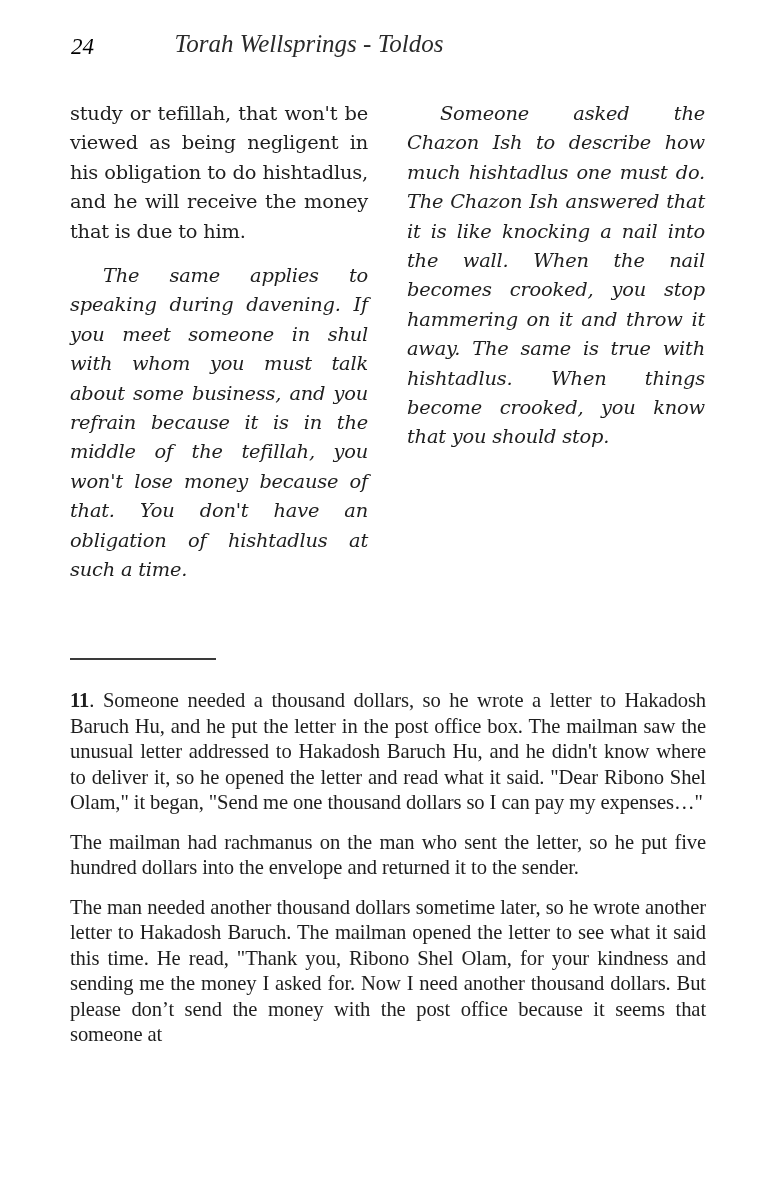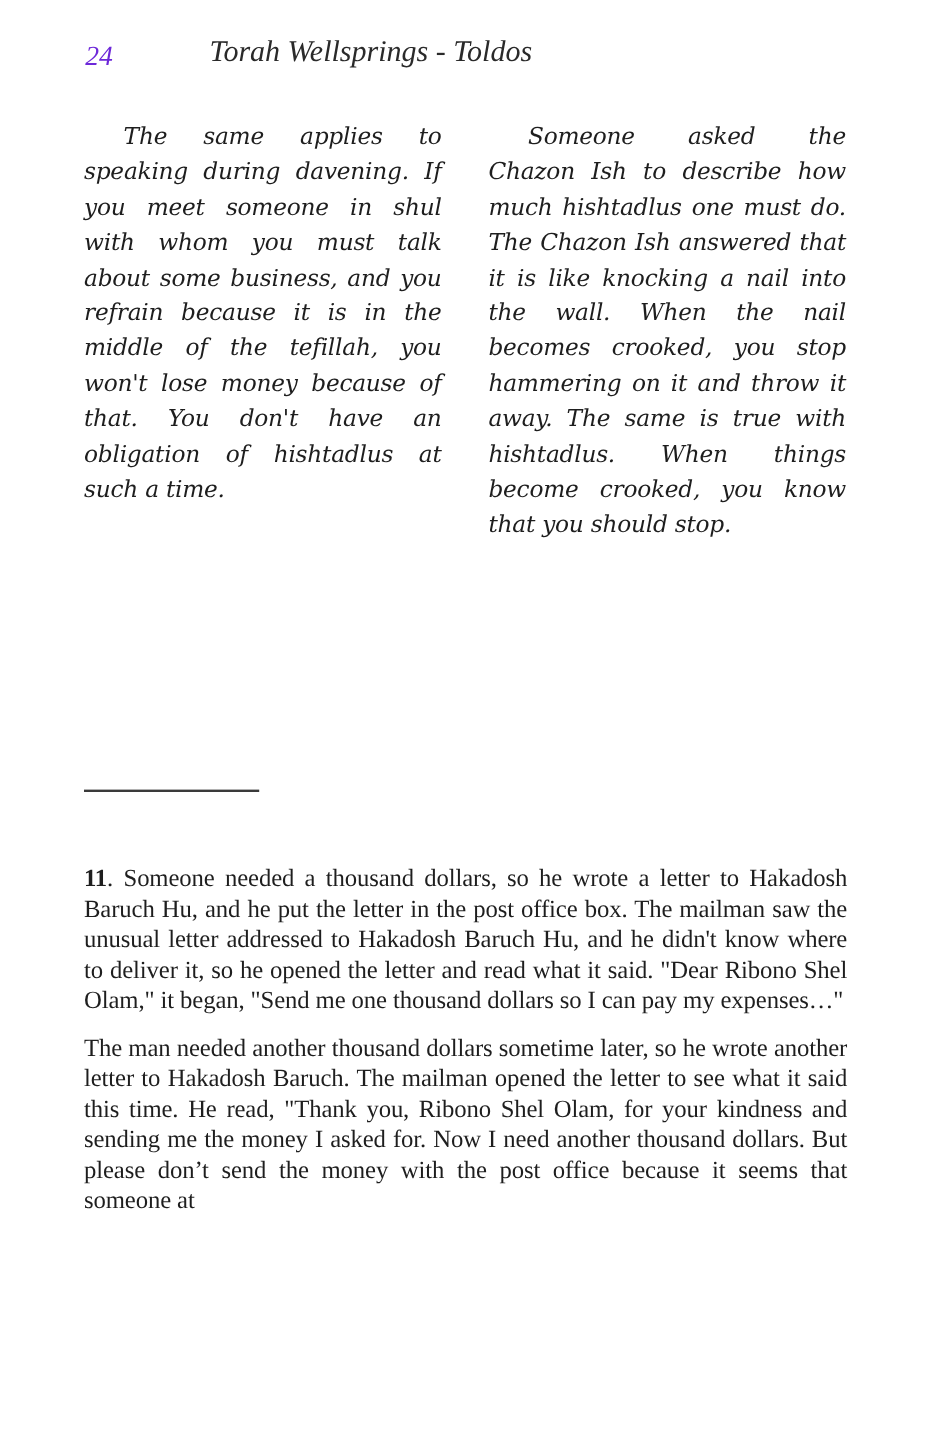--- a/index.html
+++ b/index.html
@@ -22,21 +22,21 @@
       width: 776px;
       height: 36px;
     }
     .page-number {
       position: absolute;
       left: 71px;
       top: 6px;
       font-family: "Liberation Serif", serif;
       font-style: italic;
       font-size: 23px;
-      color: #6d28d9;
+      color: #000000;
       text-align: center;
     }
     .book-title {
       position: absolute;
       left: 0;
       width: 616px;
       top: 2px;
       text-align: center;
       font-family: "Liberation Serif", serif;
       font-style: italic;
@@ -77,39 +77,40 @@
     .footnotes {
       position: absolute;
       left: 70px;
       top: 688px;
       width: 636px;
       font-family: "Liberation Serif", serif;
       font-size: 20.6px;
       line-height: 25.5px;
       text-align: justify;
       letter-spacing: -0.1px;
-      margin-top: 32px;
     }
     .footnotes p { margin: 0 0 14px 0; }
     .fn-num { font-weight: bold; }
   </style>
 </head>
 <body>
 
 <div class="running-head">
   <span class="page-number">24</span>
   <div class="book-title">Torah Wellsprings - Toldos</div>
 </div>
 
 <div class="col col-left">
+  <p>study or tefillah, that won't be viewed as being negligent in his obligation to do hishtadlus, and he will receive the money that is due to him.</p>
   <p class="indent">The same applies to speaking during davening. If you meet someone in shul with whom you must talk about some business, and you refrain because it is in the middle of the tefillah, you won't lose money because of that. You don't have an obligation of hishtadlus at such a time.</p>
 </div>
 
 <div class="col col-right">
   <p class="indent">Someone asked the Chazon Ish to describe how much hishtadlus one must do. The Chazon Ish answered that it is like knocking a nail into the wall. When the nail becomes crooked, you stop hammering on it and throw it away. The same is true with hishtadlus. When things become crooked, you know that you should stop.</p>
 </div>
 
 <div class="footnote-rule"></div>
 
 <div class="footnotes">
   <p><span class="fn-num">11</span><span>.</span><span> Someone needed a thousand dollars, so he wrote a letter to Hakadosh Baruch Hu, and he put the letter in the post office box. The mailman saw the unusual letter addressed to Hakadosh Baruch Hu, and he didn't know where to deliver it, so he opened the letter and read what it said. "Dear Ribono Shel Olam," it began, "Send me one thousand dollars so I can pay my expenses…"</span></p>
+  <p>The mailman had rachmanus on the man who sent the letter, so he put five hundred dollars into the envelope and returned it to the sender.</p>
   <p>The man needed another thousand dollars sometime later, so he wrote another letter to Hakadosh Baruch. The mailman opened the letter to see what it said this time. He read, "Thank you, Ribono Shel Olam, for your kindness and sending me the money I asked for. Now I need another thousand dollars. But please don’t send the money with the post office because it seems that someone at</p>
 </div>
 
 </body></html>

